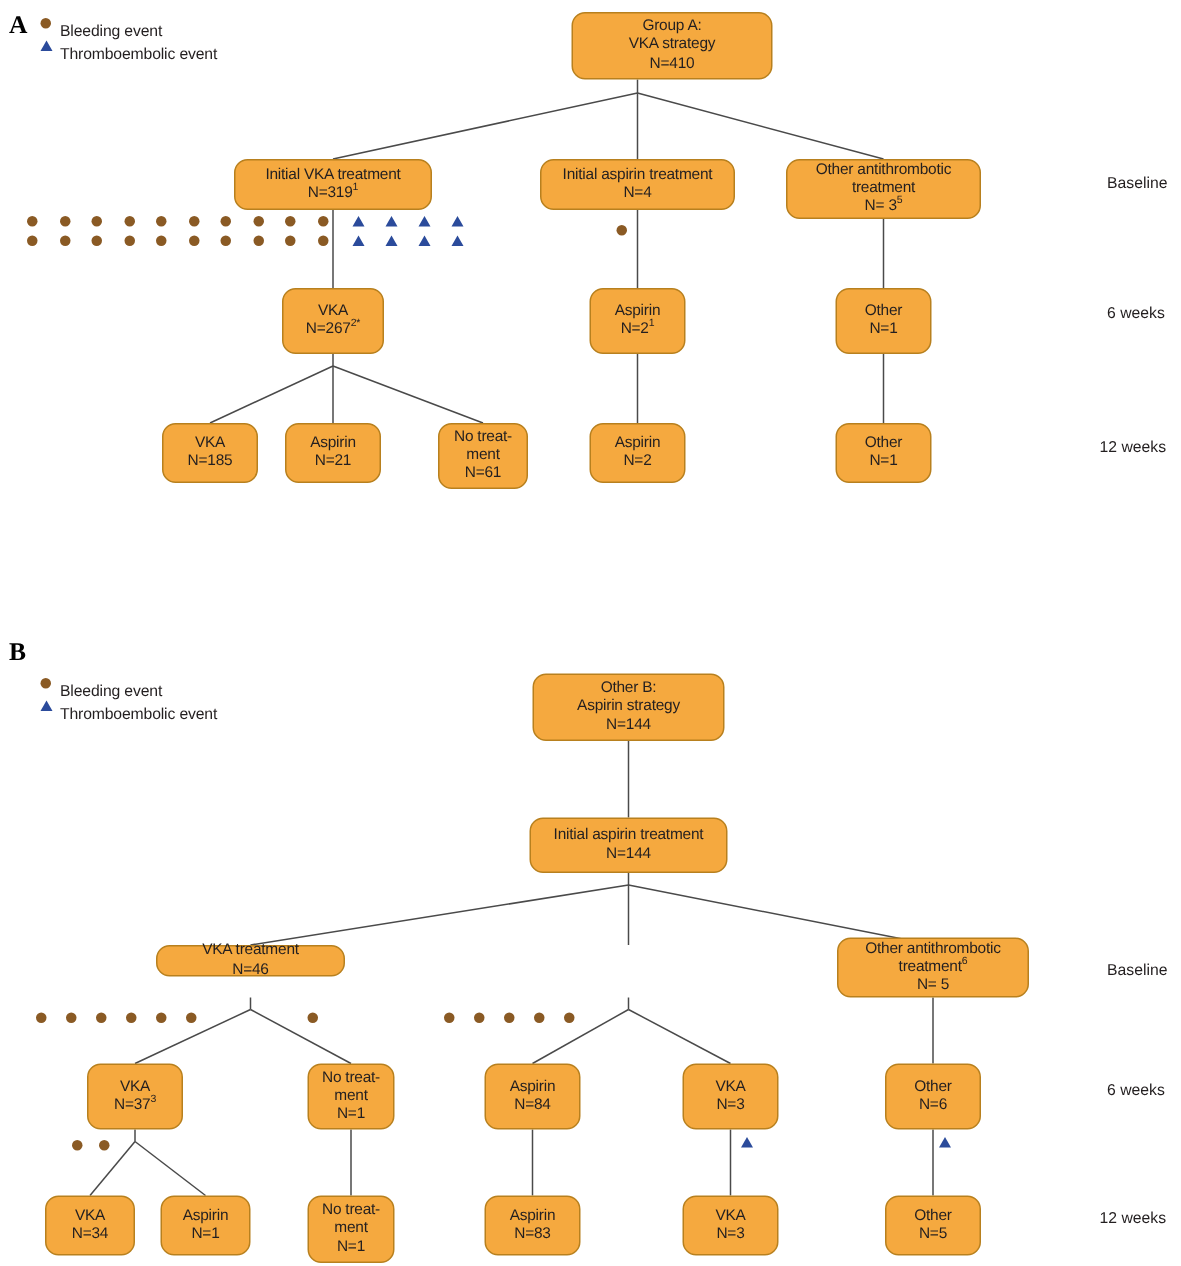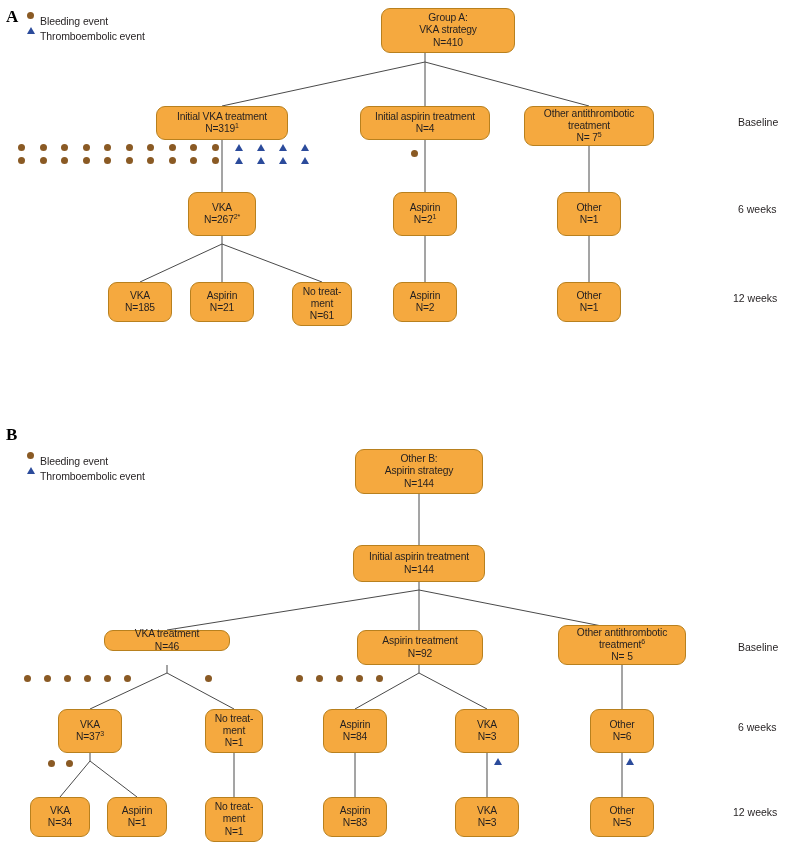--- a/index.html
+++ b/index.html
@@ -200,21 +200,21 @@
   </div>
 
   <div class="node" style="left:360px; top:106px; width:130px; height:34px;">
     <span class="ln">Initial aspirin treatment</span>
     <span class="ln">N=4</span>
   </div>
 
   <div class="node" style="left:524px; top:106px; width:130px; height:40px;">
     <span class="ln">Other antithrombotic</span>
     <span class="ln">treatment</span>
-    <span class="ln"><span>N= 7</span><sup>5</sup></span>
+    <span class="ln"><span>N= 3</span><sup>5</sup></span>
   </div>
 
   <div class="node" style="left:188px; top:192px; width:68px; height:44px;">
     <span class="ln">VKA</span>
     <span class="ln"><span>N=267</span><sup>2*</sup></span>
   </div>
 
   <div class="node" style="left:393px; top:192px; width:64px; height:44px;">
     <span class="ln">Aspirin</span>
     <span class="ln"><span>N=2</span><sup>1</sup></span>
@@ -327,24 +327,20 @@
   <div class="node" style="left:353px; top:545px; width:132px; height:37px;">
     <span class="ln">Initial aspirin treatment</span>
     <span class="ln">N=144</span>
   </div>
 
   <div class="node" style="left:104px; top:630px; width:126px; height:21px;">
     <span class="ln">VKA treatment</span>
     <span class="ln">N=46</span>
   </div>
 
-  <div class="node" style="left:357px; top:630px; width:126px; height:35px;">
-    <span class="ln">Aspirin treatment</span>
-    <span class="ln">N=92</span>
-  </div>
 
   <div class="node" style="left:558px; top:625px; width:128px; height:40px;">
     <span class="ln">Other antithrombotic</span>
     <span class="ln"><span>treatment</span><sup>6</sup></span>
     <span class="ln">N= 5</span>
   </div>
 
   <div class="node" style="left:58px; top:709px; width:64px; height:44px;">
     <span class="ln">VKA</span>
     <span class="ln"><span>N=37</span><sup>3</sup></span>

